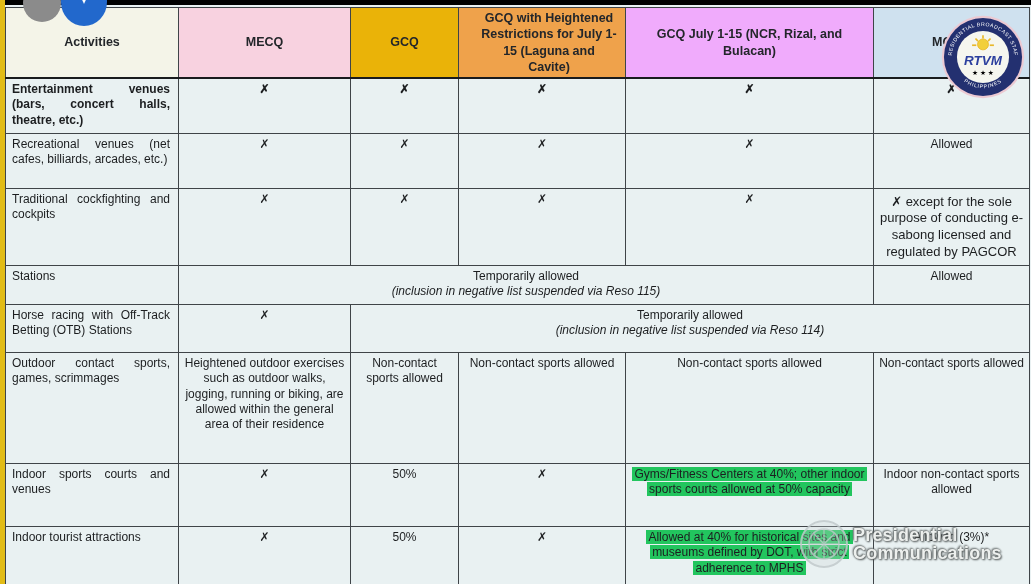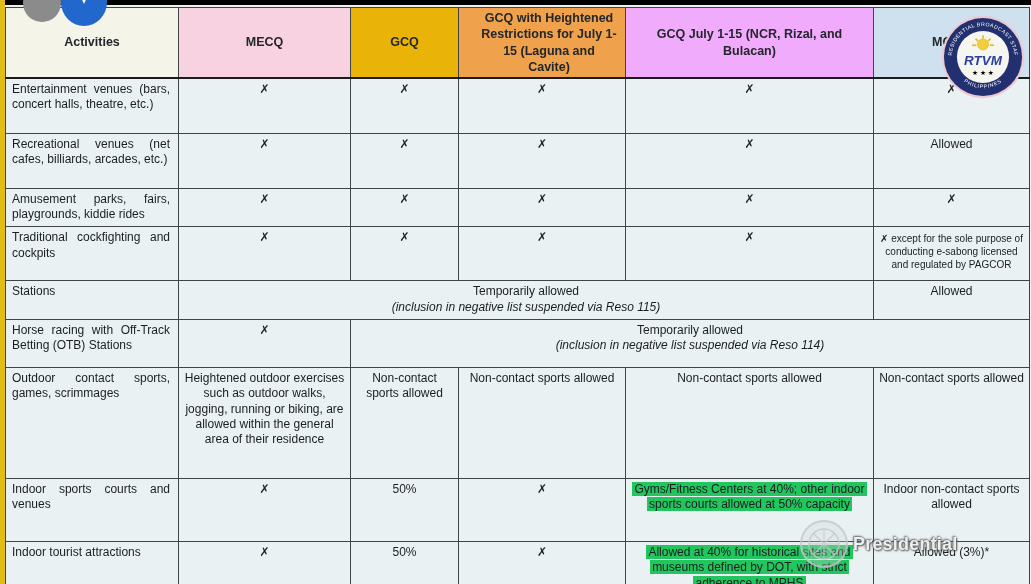--- a/index.html
+++ b/index.html
@@ -28,21 +28,21 @@
   .matrix th,.matrix td{border:1px solid #3f4448;vertical-align:top;}
   .matrix thead th{
     height:60px;vertical-align:middle;text-align:center;
     font-size:12.5px;font-weight:bold;color:#23262a;
     padding:2px 8px;border-bottom:2px solid #191b1d;
     line-height:1.3;
   }
   .matrix td{font-size:12px;padding:3px 5px 4px;line-height:1.28;background:#e9f1f2;}
   td.activity-cell{text-align:justify;padding-left:6px;padding-right:8px;}
   td.value-cell{text-align:center;}
-  td.value-cell.small{font-size:10px;line-height:1.3;padding-top:5px;}
+  td.value-cell.small{font-size:13px;line-height:1.3;padding-top:5px;}
   .note{font-style:italic;}
   .hl{background:#22c55e;padding:0 2px;box-decoration-break:clone;-webkit-box-decoration-break:clone;}
 
   
   .rtvm-logo{position:absolute;left:941px;top:15px;width:84px;height:84px;z-index:7;}
 
   
   .watermark{position:absolute;left:799px;top:519px;z-index:7;display:flex;align-items:center;}
   .watermark .seal{width:50px;height:50px;flex:0 0 auto;opacity:.85;}
   .watermark .wm-text{
@@ -75,43 +75,35 @@
     <tr id="header-row">
         <th style="background: rgb(244, 244, 232);">Activities</th>
         <th style="background: rgb(248, 210, 224);">MECQ</th>
         <th style="background: #eab308;">GCQ</th>
         <th style="background: rgb(239, 162, 75); padding-left: 22px;">GCQ with Heightened Restrictions for July 1-15 (Laguna and Cavite)</th>
         <th style="background: #f0abfc;">GCQ July 1-15 (NCR, Rizal, and Bulacan)</th>
         <th style="background: rgb(207, 225, 239);">MGCQ</th>
       </tr>
   </thead>
   <tbody id="table-body">
-      <tr style="height: 55px;">
+      <tr style="height: 55px; font-weight: bold;">
         <td class="activity-cell">Entertainment venues (bars, concert halls, theatre, etc.)</td>
         <td class="value-cell"><span>✗</span></td>
         <td class="value-cell"><span>✗</span></td>
         <td class="value-cell"><span>✗</span></td>
         <td class="value-cell"><span>✗</span></td>
         <td class="value-cell"><span>✗</span></td>
       </tr>
       <tr style="height: 55px;">
         <td class="activity-cell">Recreational venues (net cafes, billiards, arcades, etc.)</td>
         <td class="value-cell"><span>✗</span></td>
         <td class="value-cell"><span>✗</span></td>
         <td class="value-cell"><span>✗</span></td>
         <td class="value-cell"><span>✗</span></td>
         <td class="value-cell"><span>Allowed</span></td>
-      </tr>
-      <tr style="height: 34px;">
-        <td class="activity-cell">Amusement parks, fairs, playgrounds, kiddie rides</td>
-        <td class="value-cell"><span>✗</span></td>
-        <td class="value-cell"><span>✗</span></td>
-        <td class="value-cell"><span>✗</span></td>
-        <td class="value-cell"><span>✗</span></td>
-        <td class="value-cell"><span>✗</span></td>
       </tr>
       <tr style="height: 54px;">
         <td class="activity-cell">Traditional cockfighting and cockpits</td>
         <td class="value-cell"><span>✗</span></td>
         <td class="value-cell"><span>✗</span></td>
         <td class="value-cell"><span>✗</span></td>
         <td class="value-cell"><span>✗</span></td>
         <td class="value-cell small"><span>✗ except for the sole purpose of conducting e-sabong licensed and regulated by PAGCOR</span></td>
       </tr>
       <tr style="height: 31px;">
@@ -185,14 +177,15 @@
     <circle cx="25" cy="25" r="15" fill="none" stroke="#c2cacc" stroke-width="1.5"></circle>
     <g stroke="#c2cacc" stroke-width="1.2">
       <line x1="25" y1="10" x2="25" y2="40"></line>
       <line x1="10" y1="25" x2="40" y2="25"></line>
       <line x1="14" y1="14" x2="36" y2="36"></line>
       <line x1="36" y1="14" x2="14" y2="36"></line>
     </g>
   </svg>
   <div class="wm-text">
     <div>Presidential</div>
+    <div>Communications</div>
   </div>
 </div>
 
 </body></html>

